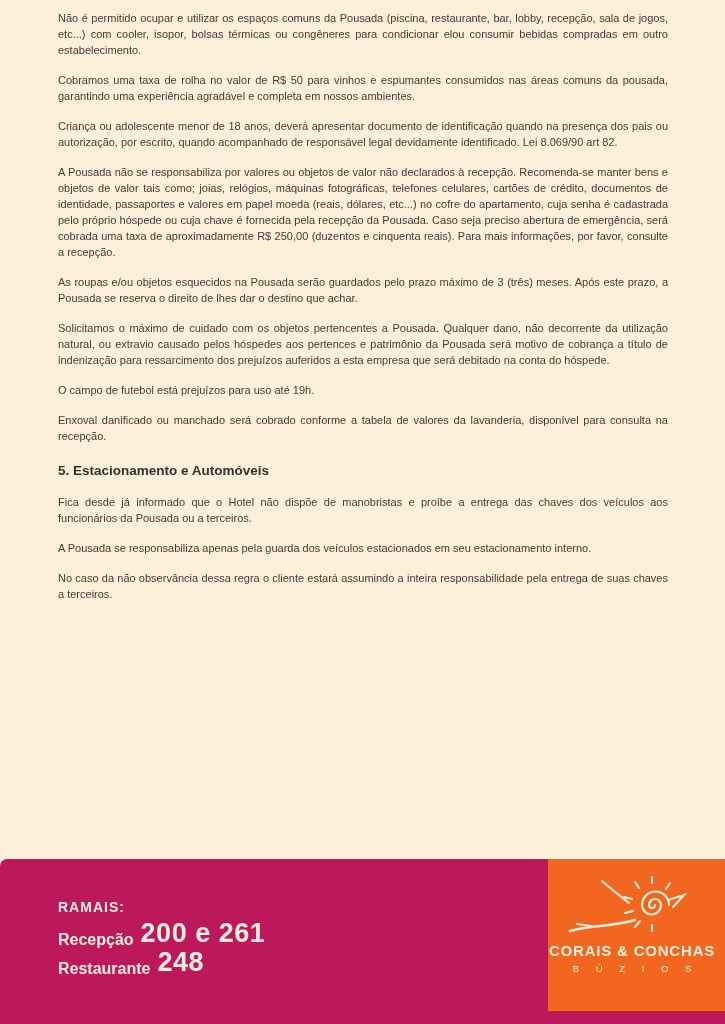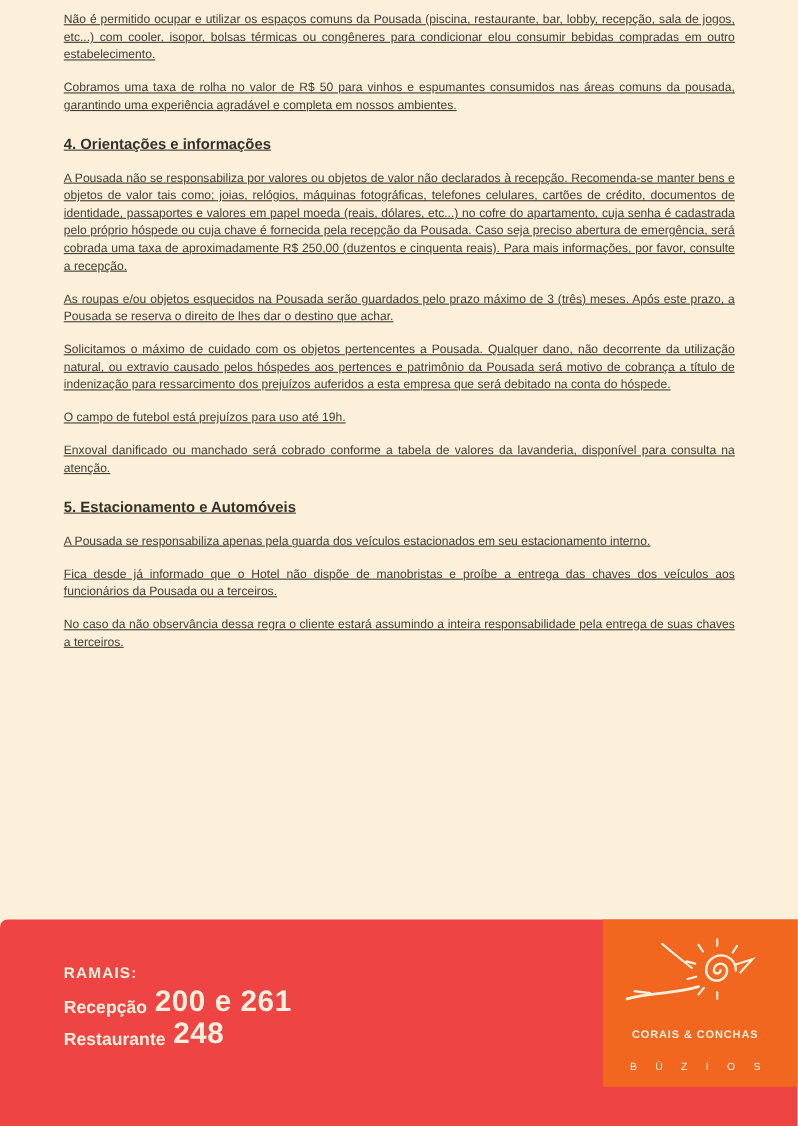--- a/index.html
+++ b/index.html
@@ -11,35 +11,34 @@
     overflow: hidden;
   }
   .content {
     position: absolute; top: 0; left: 0;
     width: 610px;
     padding: 10px 57px 0 58px;
     color: #413c34;
     font-size: 11px;
     line-height: 16px;
     text-align: justify;
-    text-decoration: underline;
   }
   .content p { margin: 0 0 14px 0; }
   .content h2 {
     font-size: 13.5px;
     line-height: 18px;
     font-weight: 700;
     color: #35312a;
     margin: 18px 0 14px 0;
     text-align: left;
   }
   .footer {
     position: absolute; left: 0; bottom: 0;
-    width: 725px; height: 188px;
-    background: #ef4444;
+    width: 725px; height: 165px;
+    background: #be185d;
     border-top-left-radius: 7px;
   }
   .footer-accent {
     position: absolute; top: 0; right: 0;
     width: 177px; height: 152px;
     background: #f2671f;
   }
   .ramais {
     position: absolute; left: 58px; top: 40px;
     color: #fcefdc;
@@ -53,45 +52,45 @@
   .ext-label { font-size: 16px; font-weight: 700; }
   .ext-value { font-size: 27px; font-weight: 700; letter-spacing: 0.5px; }
   .logo {
     position: absolute; right: 12px; top: 16px;
     width: 162px;
     display: flex; flex-direction: column; align-items: center;
     color: #fcefdc;
   }
   .logo svg { display: block; }
   .brand {
-    font-size: 10px; font-weight: 700;
+    font-size: 15px; font-weight: 700;
     letter-spacing: 0.8px; white-space: nowrap;
-    margin-top: 22px;
+    margin-top: 5px;
   }
   .location {
     font-size: 9.5px; font-weight: 400;
     letter-spacing: 7px; padding-left: 7px;
-    margin-top: 18px; white-space: nowrap;
+    margin-top: 4px; white-space: nowrap;
   }
 </style>
 </head>
 <body>
 
 <div class="content">
   <p>Não é permitido ocupar e utilizar os espaços comuns da Pousada (piscina, restaurante, bar, lobby, recepção, sala de jogos, etc...) com cooler, isopor, bolsas térmicas ou congêneres para condicionar elou consumir bebidas compradas em outro estabelecimento.</p>
   <p>Cobramos uma taxa de rolha no valor de R$ 50 para vinhos e espumantes consumidos nas áreas comuns da pousada, garantindo uma experiência agradável e completa em nossos ambientes.</p>
-  <h2>4. Orientações e informações</h2>
+  <p>Criança ou adolescente menor de 18 anos, deverá apresentar documento de identificação quando na presença dos pais ou autorização, por escrito, quando acompanhado de responsável legal devidamente identificado. Lei 8.069/90 art 82.</p>
   <p>A Pousada não se responsabiliza por valores ou objetos de valor não declarados à recepção. Recomenda-se manter bens e objetos de valor tais como; joias, relógios, máquinas fotográficas, telefones celulares, cartões de crédito, documentos de identidade, passaportes e valores em papel moeda (reais, dólares, etc...) no cofre do apartamento, cuja senha é cadastrada pelo próprio hóspede ou cuja chave é fornecida pela recepção da Pousada. Caso seja preciso abertura de emergência, será cobrada uma taxa de aproximadamente R$ 250,00 (duzentos e cinquenta reais). Para mais informações, por favor, consulte a recepção.</p>
   <p>As roupas e/ou objetos esquecidos na Pousada serão guardados pelo prazo máximo de 3 (três) meses. Após este prazo, a Pousada se reserva o direito de lhes dar o destino que achar.</p>
   <p>Solicitamos o máximo de cuidado com os objetos pertencentes a Pousada. Qualquer dano, não decorrente da utilização natural, ou extravio causado pelos hóspedes aos pertences e patrimônio da Pousada será motivo de cobrança a título de indenização para ressarcimento dos prejuízos auferidos a esta empresa que será debitado na conta do hóspede.</p>
   <p>O campo de futebol está prejuízos para uso até 19h.</p>
-  <p>Enxoval danificado ou manchado será cobrado conforme a tabela de valores da lavanderia, disponível para consulta na atenção.</p>
+  <p>Enxoval danificado ou manchado será cobrado conforme a tabela de valores da lavanderia, disponível para consulta na recepção.</p>
   <h2>5. Estacionamento e Automóveis</h2>
+  <p>Fica desde já informado que o Hotel não dispõe de manobristas e proíbe a entrega das chaves dos veículos aos funcionários da Pousada ou a terceiros.</p>
   <p>A Pousada se responsabiliza apenas pela guarda dos veículos estacionados em seu estacionamento interno.</p>
-  <p>Fica desde já informado que o Hotel não dispõe de manobristas e proíbe a entrega das chaves dos veículos aos funcionários da Pousada ou a terceiros.</p>
   <p>No caso da não observância dessa regra o cliente estará assumindo a inteira responsabilidade pela entrega de suas chaves a terceiros.</p>
 </div>
 
 <div class="footer">
   <div class="footer-accent"></div>
 
   <div class="ramais">
     <div class="ramais-title">RAMAIS:</div>
     <div class="ext-line">
       <span class="ext-label">Recepção</span>

